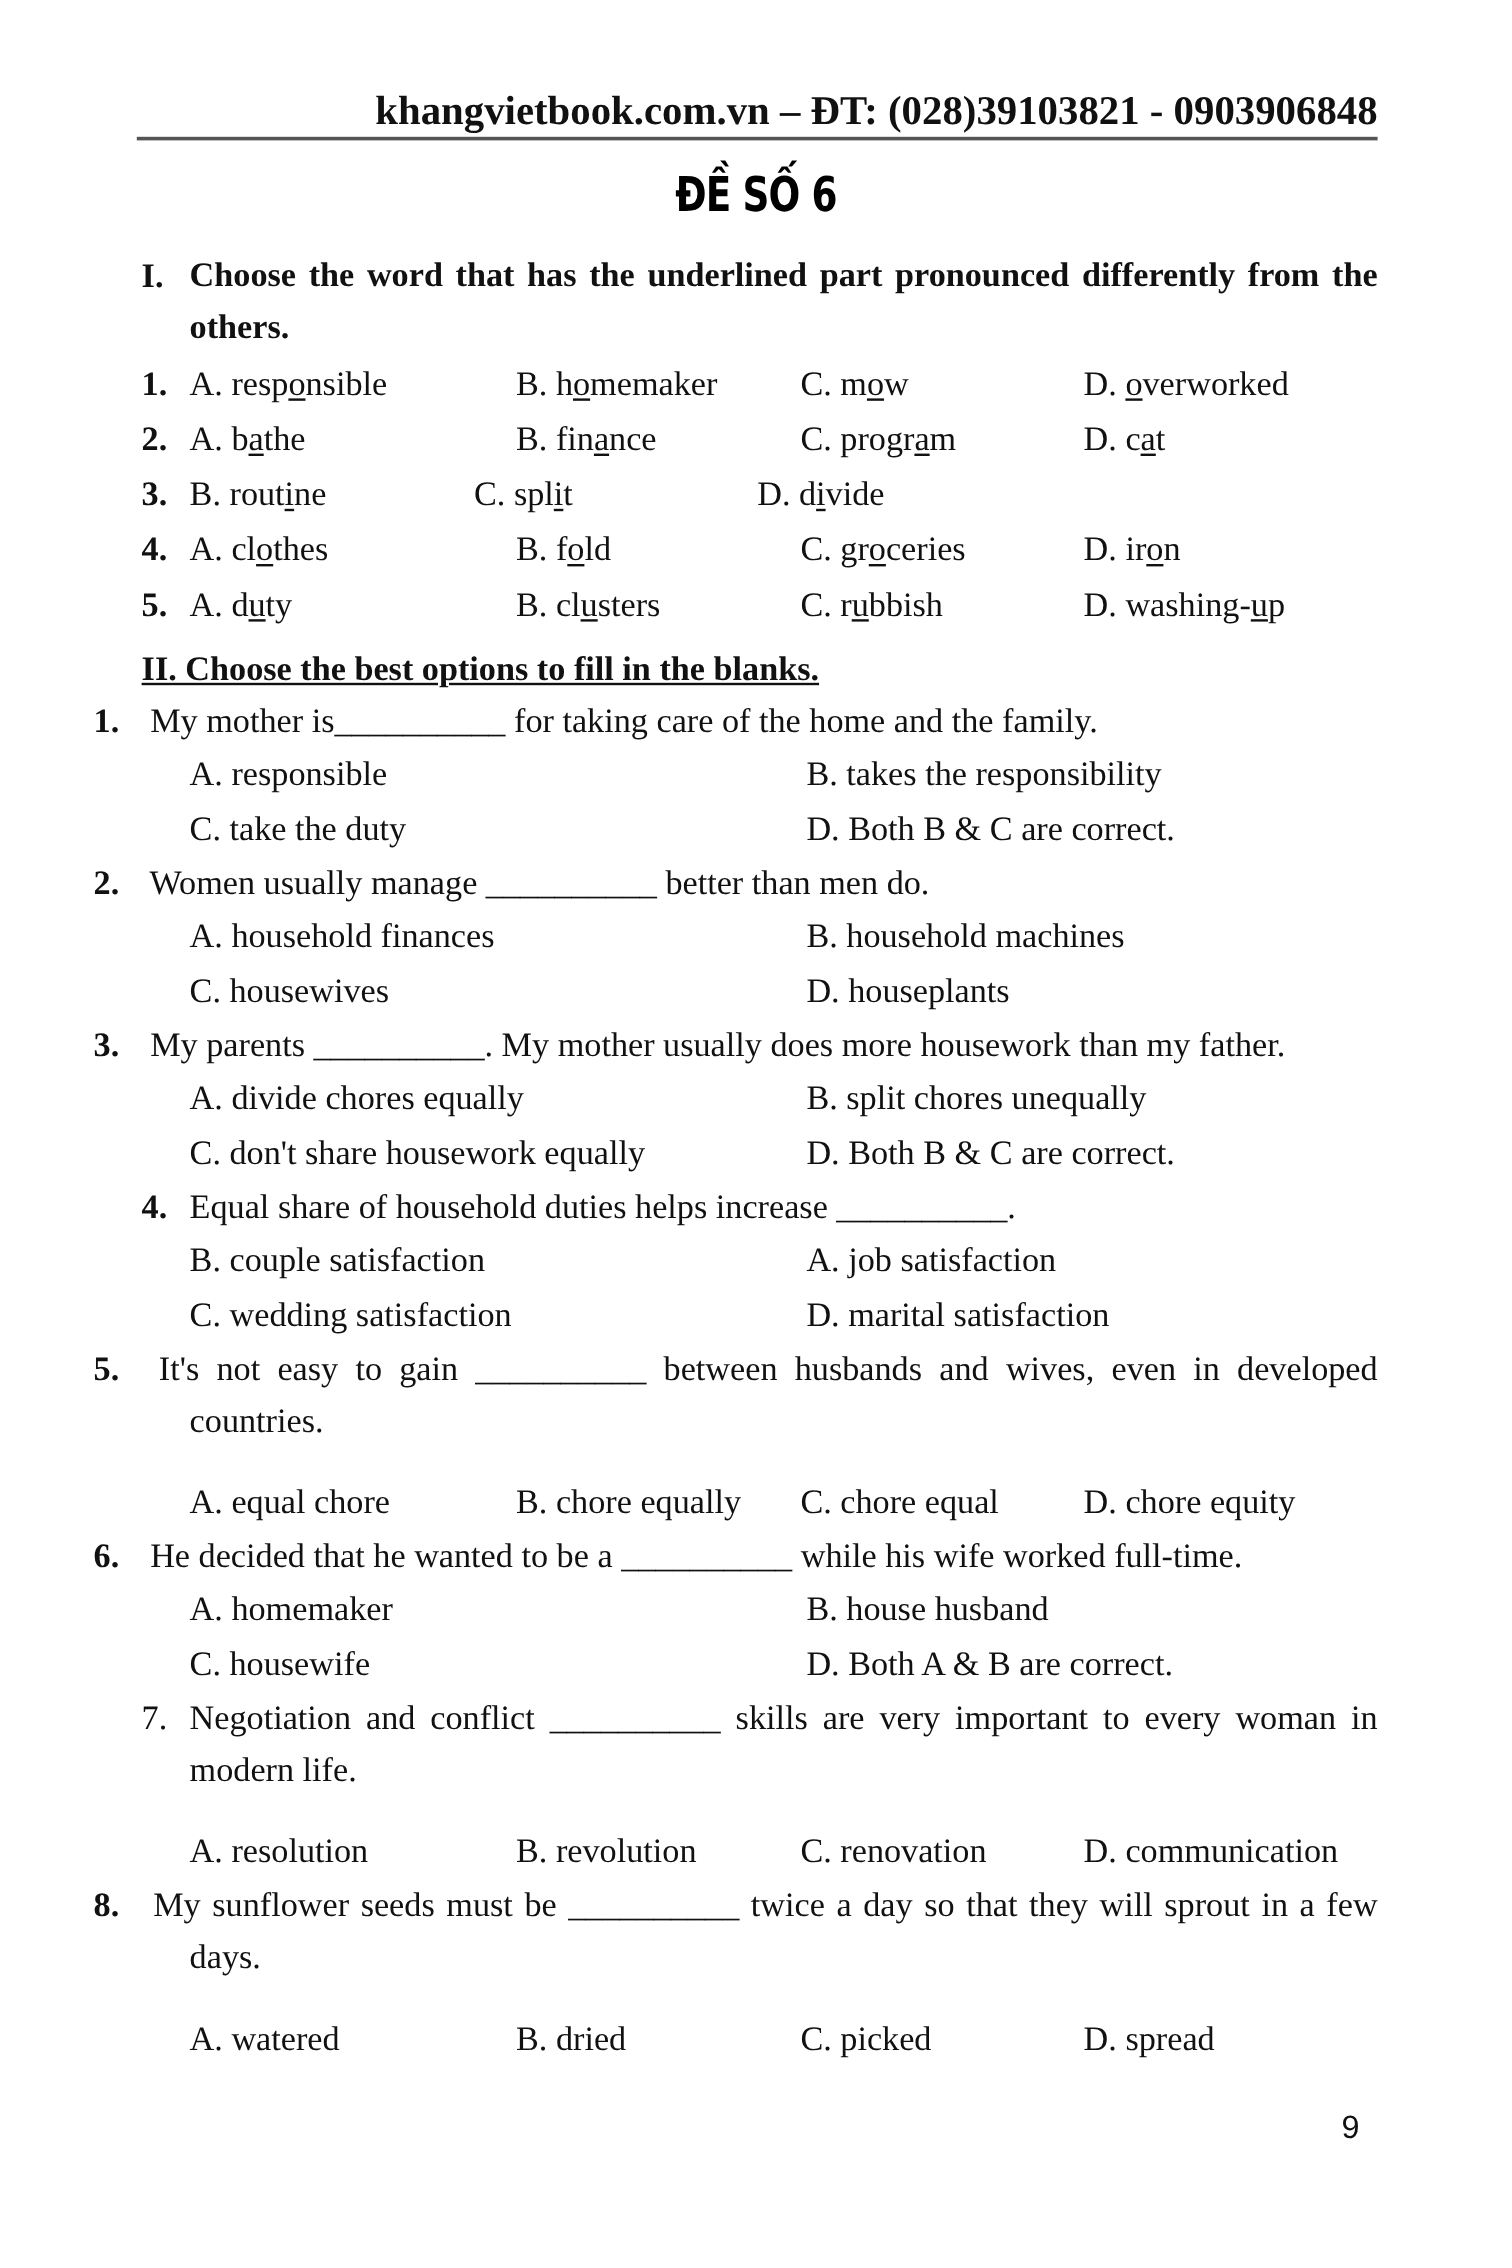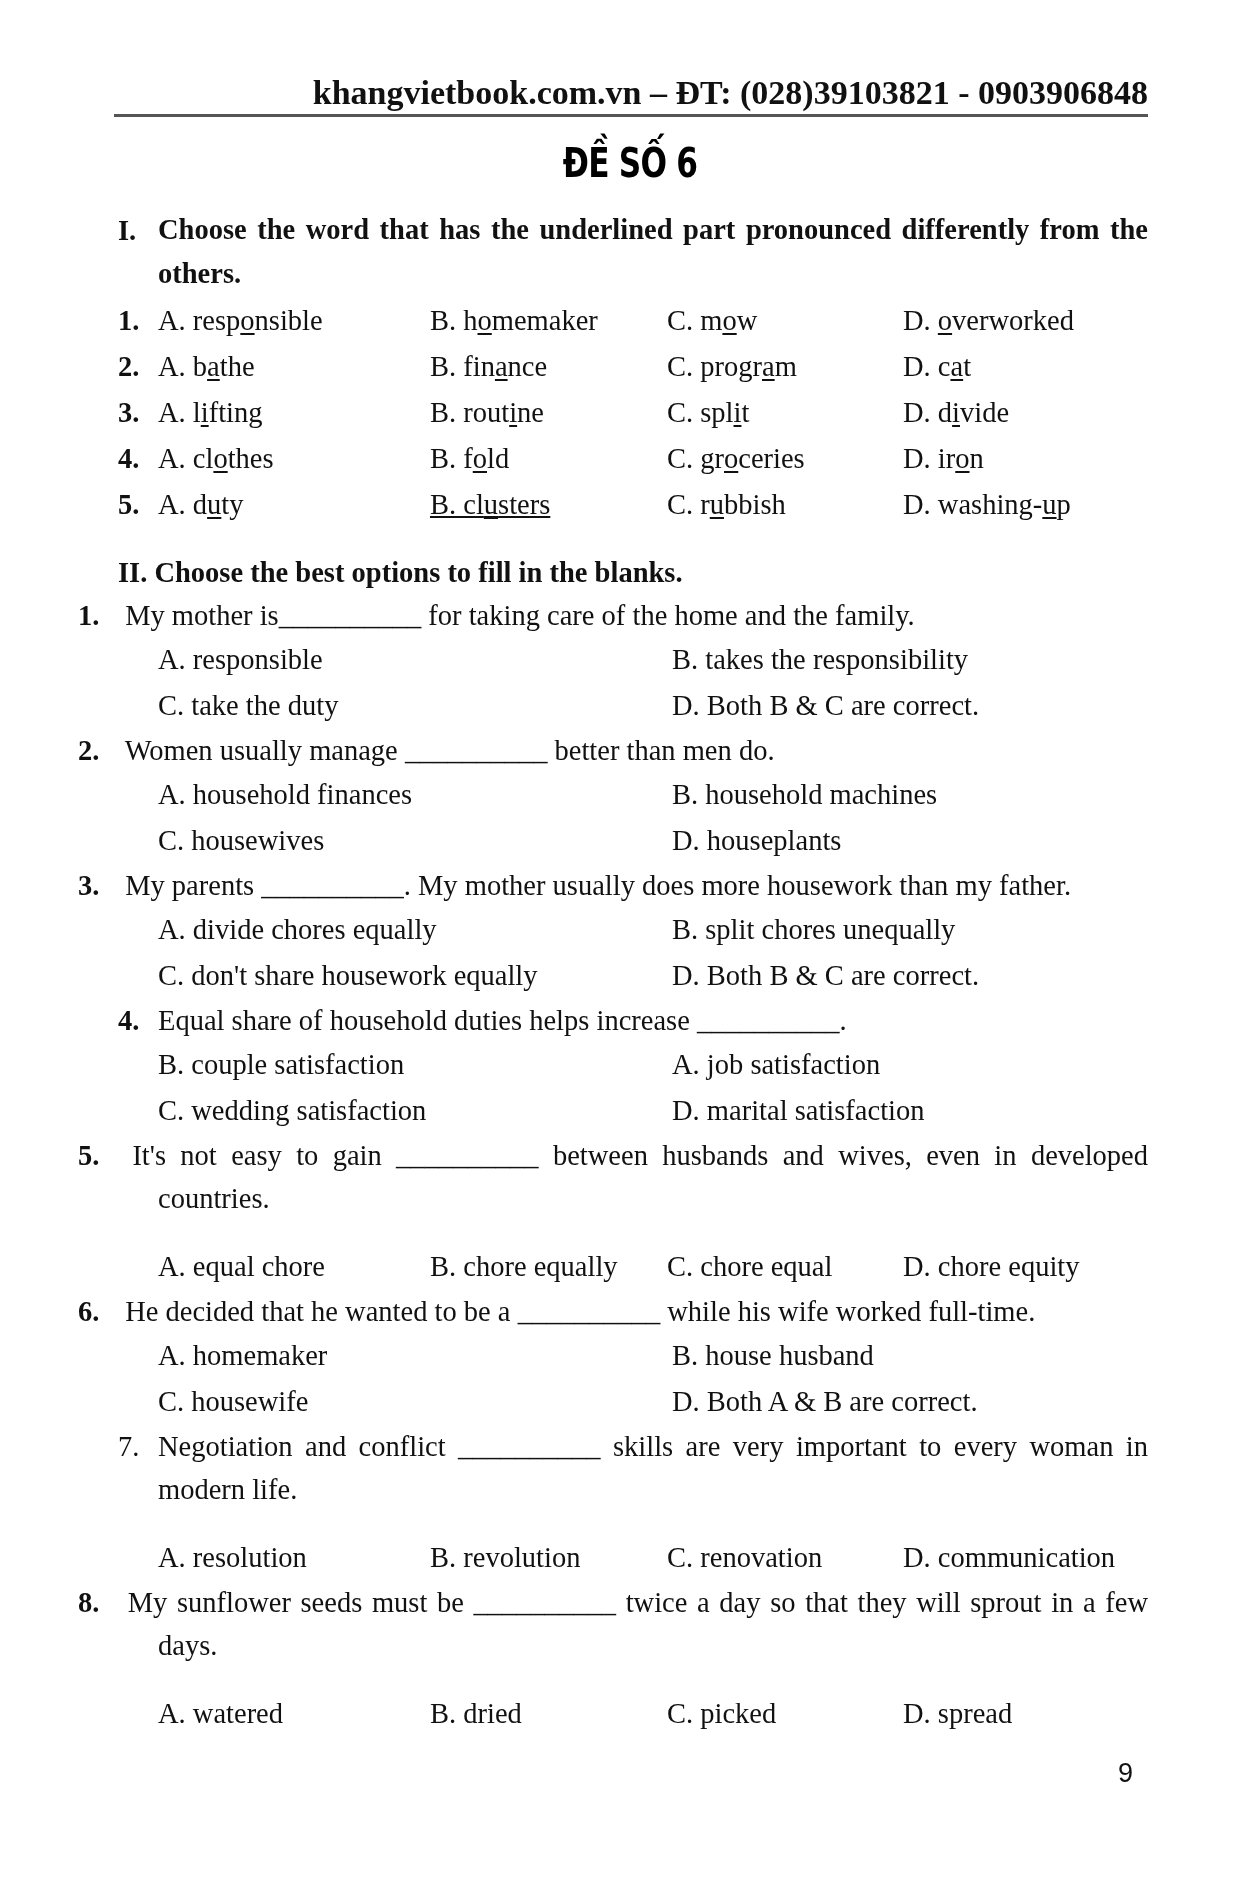--- a/index.html
+++ b/index.html
@@ -42,21 +42,21 @@
     .question .qn { font-weight: bold; display: inline-block; min-width: 0; }
     .question .qn.indent { width: 40px; text-indent: 0; }
     .question .qn.plain { font-weight: normal; }
     .opts2 { display: flex; padding-left: 40px; height: 46px; align-items: baseline; }
     .opts2 span { width: 514px; flex: none; }
     .opts4 { display: flex; padding-left: 40px; height: 46px; align-items: baseline; margin-top: 24px; }
     .opts4 span { flex: none; }
     .opts4 .o1 { width: 272px; }
     .opts4 .o2 { width: 237px; }
     .opts4 .o3 { width: 236px; }
-    .sec2-heading { font-weight: bold; margin-top: 22px; height: 44px; }
+    .sec2-heading { font-weight: bold; margin-top: 8px; height: 44px; text-decoration: underline; }
     .page-number {
       position: absolute; left: 1118px; top: 1758px;
       font-family: "Liberation Sans", sans-serif; font-size: 27px;
     }
   </style>
 </head>
 <body>
 
 <div class="header">
   <span>khangvietbook.com.vn – ĐT: (028)39103821 - 0903906848</span>
@@ -82,36 +82,35 @@
       </div>
       <div class="row">
         <span class="qnum">2.</span>
         <span style="flex: 0 0 auto; width: 272px;"><span>A. b</span><u>a</u><span>the</span></span>
         <span style="flex: 0 0 auto; width: 237px;"><span>B. fin</span><u>a</u><span>nce</span></span>
         <span style="flex: 0 0 auto; width: 236px;"><span>C. progr</span><u>a</u><span>m</span></span>
         <span style="flex: 0 0 auto; width: auto;"><span>D. c</span><u>a</u><span>t</span></span>
       </div>
       <div class="row">
         <span class="qnum">3.</span>
-        <span style="flex: 0 0 auto; width: 272px;"><span>A. l</span><u>i</u><span>fting</span></span>
         <span style="flex: 0 0 auto; width: 237px;"><span>B. rout</span><u>i</u><span>ne</span></span>
         <span style="flex: 0 0 auto; width: 236px;"><span>C. spl</span><u>i</u><span>t</span></span>
         <span style="flex: 0 0 auto; width: auto;"><span>D. d</span><u>i</u><span>vide</span></span>
       </div>
       <div class="row">
         <span class="qnum">4.</span>
         <span style="flex: 0 0 auto; width: 272px;"><span>A. cl</span><u>o</u><span>thes</span></span>
         <span style="flex: 0 0 auto; width: 237px;"><span>B. f</span><u>o</u><span>ld</span></span>
         <span style="flex: 0 0 auto; width: 236px;"><span>C. gr</span><u>o</u><span>ceries</span></span>
         <span style="flex: 0 0 auto; width: auto;"><span>D. ir</span><u>o</u><span>n</span></span>
       </div>
       <div class="row">
         <span class="qnum">5.</span>
         <span style="flex: 0 0 auto; width: 272px;"><span>A. d</span><u>u</u><span>ty</span></span>
-        <span style="flex: 0 0 auto; width: 237px; text-decoration: underline;"><span>B. cl</span><u>u</u><span>sters</span></span>
+        <span style="flex: 0 0 auto; width: 237px;"><span>B. cl</span><u>u</u><span>sters</span></span>
         <span style="flex: 0 0 auto; width: 236px;"><span>C. r</span><u>u</u><span>bbish</span></span>
         <span style="flex: 0 0 auto; width: auto;"><span>D. washing-</span><u>u</u><span>p</span></span>
       </div>
     </div>
 
   <div class="sec2-heading">II. Choose the best options to fill in the blanks.</div>
 
   <div id="sec2-questions">
       <div>
         <div class="question"><span class="qn">1.</span><span> </span><span>My mother is__________ for taking care of the home and the family.</span></div>

